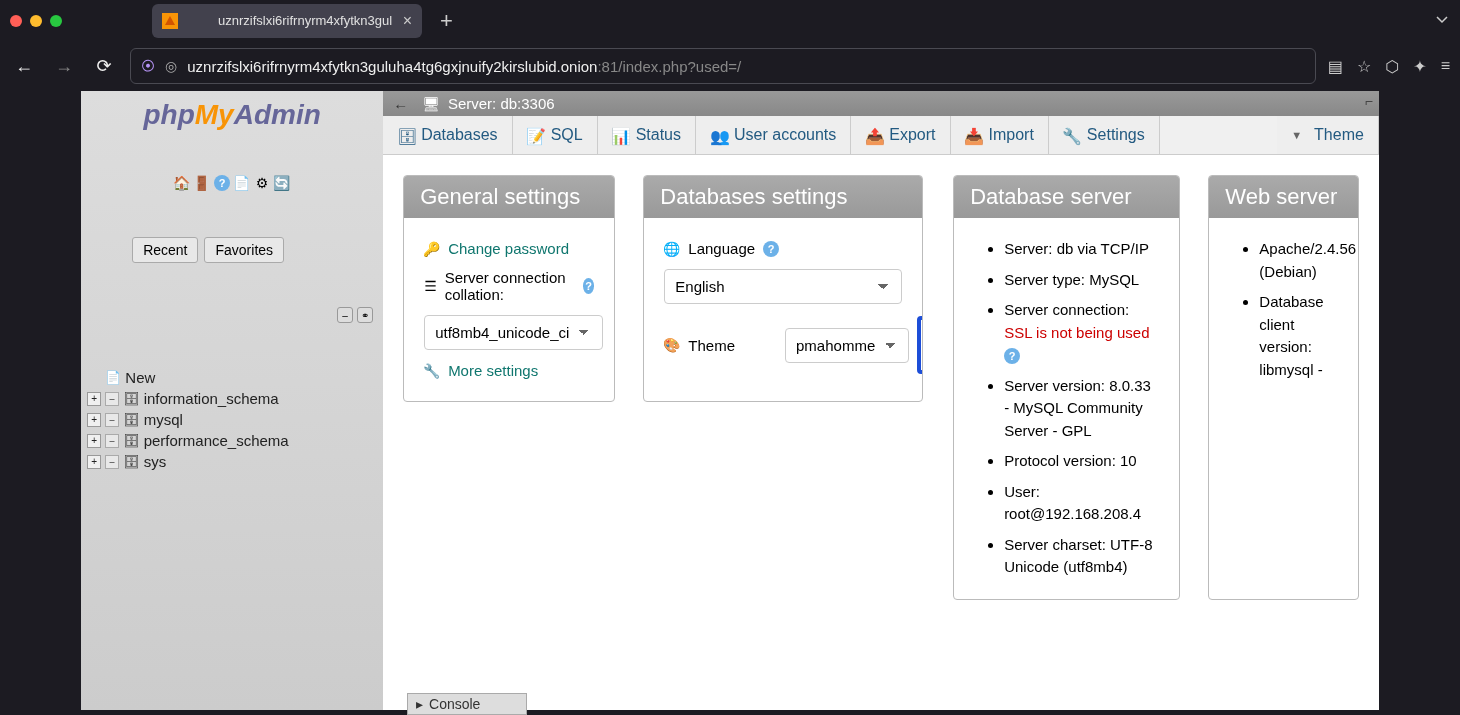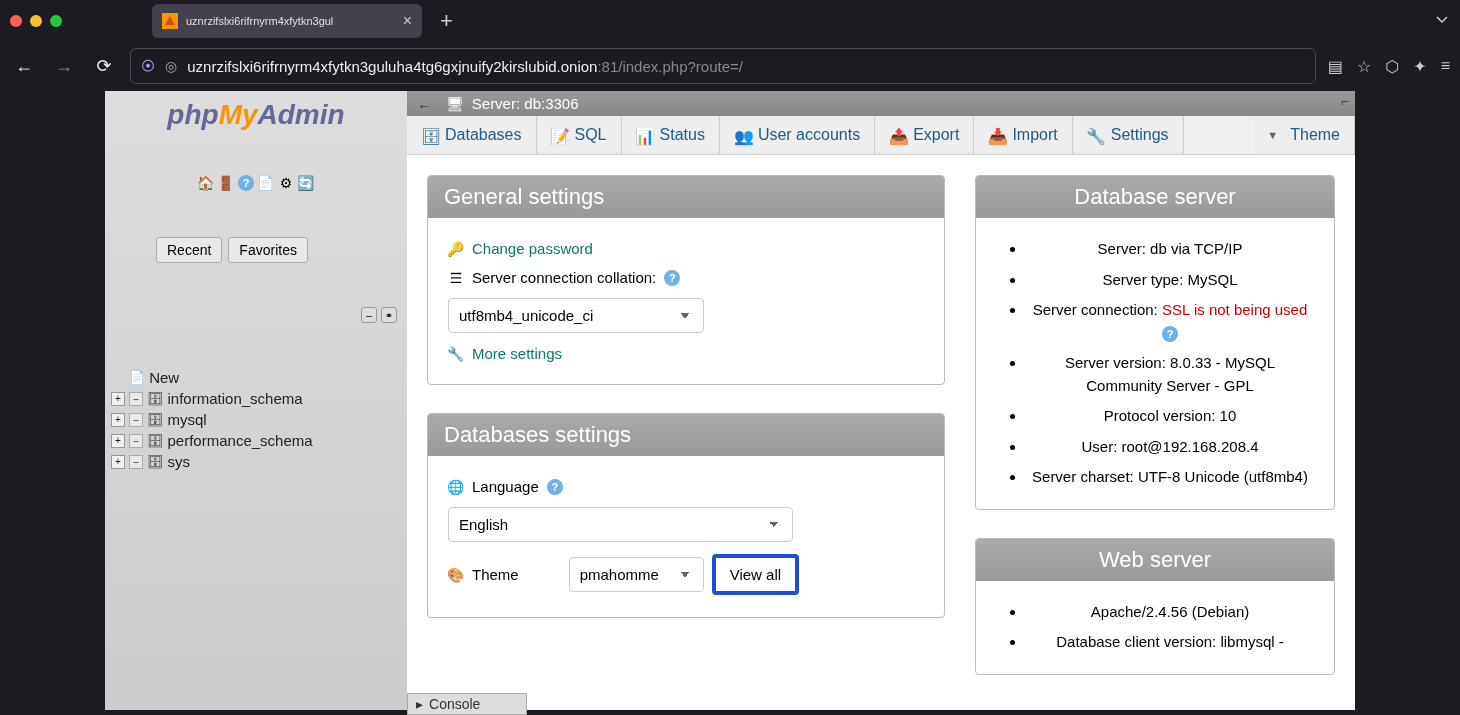--- a/index.html
+++ b/index.html
@@ -8,21 +8,21 @@
   
   .browser-chrome { background: #1c1b22; }
   .tab-bar { display: flex; align-items: center; height: 41px; padding: 0 10px; }
   .traffic-lights { display: flex; gap: 8px; margin-right: 90px; }
   .traffic-light { width: 12px; height: 12px; border-radius: 50%; }
   .tl-red { background: #ff5f57; }
   .tl-yellow { background: #febc2e; }
   .tl-green { background: #28c840; }
   .tab { display: flex; align-items: center; background: #42414d; border-radius: 6px; padding: 6px 10px; width: 270px; height: 34px; gap: 8px; }
   .tab-favicon { width: 16px; height: 16px; }
-  .tab-title { color: #e0e0e0; font-size: 11px; flex: 1; overflow: hidden; white-space: nowrap; }
+  .tab-title { color: #e0e0e0; font-size: 13px; flex: 1; overflow: hidden; white-space: nowrap; margin-left: 32px; }
   .tab-close { color: #ccc; font-size: 16px; cursor: pointer; }
   .new-tab { color: #ccc; font-size: 22px; margin-left: 18px; cursor: pointer; }
   .tab-dropdown { margin-left: auto; color: #ccc; }
   
   .nav-bar { display: flex; align-items: center; height: 50px; padding: 0 10px; gap: 12px; }
   .nav-btn { color: #888; font-size: 18px; width: 28px; text-align: center; cursor: pointer; }
   .nav-btn.active { color: #eee; }
   .url-bar { flex: 1; display: flex; align-items: center; background: #1c1b22; border: 1px solid #4a4a52; border-radius: 6px; height: 36px; padding: 0 10px; gap: 10px; }
   .url-icon { color: #aaa; font-size: 14px; }
   .firefox-icon { color: #b794f6; }
@@ -62,22 +62,22 @@
   .back-arrow { cursor: pointer; padding: 0 6px 0 0; color: #333; }
   .server-icon { font-size: 14px; }
   .server-hide { position: absolute; right: 6px; top: 2px; color: #444; cursor: pointer; font-size: 14px; }
   .top-tabs { display: flex; background: #f0f0f0; border-bottom: 1px solid #ccc; }
   .top-tab { display: flex; align-items: center; gap: 8px; padding: 10px 14px; border-right: 1px solid #ccc; color: #235a81; font-size: 16px; cursor: pointer; background: #eee; }
   .tab-icon { width: 16px; height: 16px; display: inline-block; }
   .more-tab { margin-left: auto; }
   .more-arrow { color: #666; font-size: 11px; margin-right: 4px; }
   
   .content-scroll { flex: 1; overflow: auto; padding: 20px; background: #fff; display: flex; gap: 30px; align-items: flex-start; }
-  .col-left { flex: 1; display: flex; flex-direction: column; gap: 28px; max-width: 520px; }
-  .col-right { flex: 0 0 360px; display: flex; flex-direction: column; gap: 28px; text-align: center; }
+  .col-left { flex: 1; display: flex; flex-direction: row; gap: 28px; max-width: 520px; }
+  .col-right { flex: 0 0 360px; display: flex; flex-direction: row; gap: 28px; }
   
   .panel { border: 1px solid #bbb; border-radius: 4px; overflow: hidden; }
   .panel-header { background: linear-gradient(#aaa, #999); color: #fff; padding: 8px 16px; font-size: 22px; font-weight: normal; }
   .panel-body { padding: 16px 20px; }
   .panel-row { display: flex; align-items: center; gap: 8px; padding: 6px 0; font-size: 15px; }
   .panel-link { color: #0f766e; cursor: pointer; }
   .help-icon { width: 16px; height: 16px; background: #6cb1e8; border-radius: 50%; color: #fff; display: inline-flex; align-items: center; justify-content: center; font-size: 11px; font-weight: bold; }
   .row-icon { width: 16px; height: 16px; display: inline-flex; align-items: center; justify-content: center; font-size: 14px; }
   select { border: 1px solid #ccc; border-radius: 4px; padding: 8px 32px 8px 10px; font-size: 15px; background: #fff; appearance: none; background-image: linear-gradient(45deg, transparent 50%, #666 50%), linear-gradient(-45deg, transparent 50%, #666 50%); background-position: calc(100% - 18px) center, calc(100% - 13px) center; background-size: 5px 5px; background-repeat: no-repeat; cursor: pointer; }
   .select-wide { width: 256px; }
@@ -118,21 +118,21 @@
         </svg>
     </span>
   </div>
   <div class="nav-bar">
     <span class="nav-btn active">←</span>
     <span class="nav-btn">→</span>
     <span class="nav-btn active">⟳</span>
     <div class="url-bar">
       <span class="url-icon firefox-icon">⦿</span>
       <span class="url-icon">◎</span>
-      <span class="url-text"><span>uznrzifslxi6rifrnyrm4xfytkn3guluha4tg6gxjnuify2kirslubid.onion</span><span class="url-port-path">:81/index.php?route=/</span></span>
+      <span class="url-text"><span>uznrzifslxi6rifrnyrm4xfytkn3guluha4tg6gxjnuify2kirslubid.onion</span><span class="url-port-path">:81/index.php?used=/</span></span>
     </div>
     <div class="toolbar-icons">
       <span class="toolbar-icon">▤</span>
       <span class="toolbar-icon">☆</span>
       <span class="toolbar-icon">⬡</span>
       <span class="toolbar-icon">✦</span>
       <span class="toolbar-icon">≡</span>
     </div>
   </div>
 </div>

